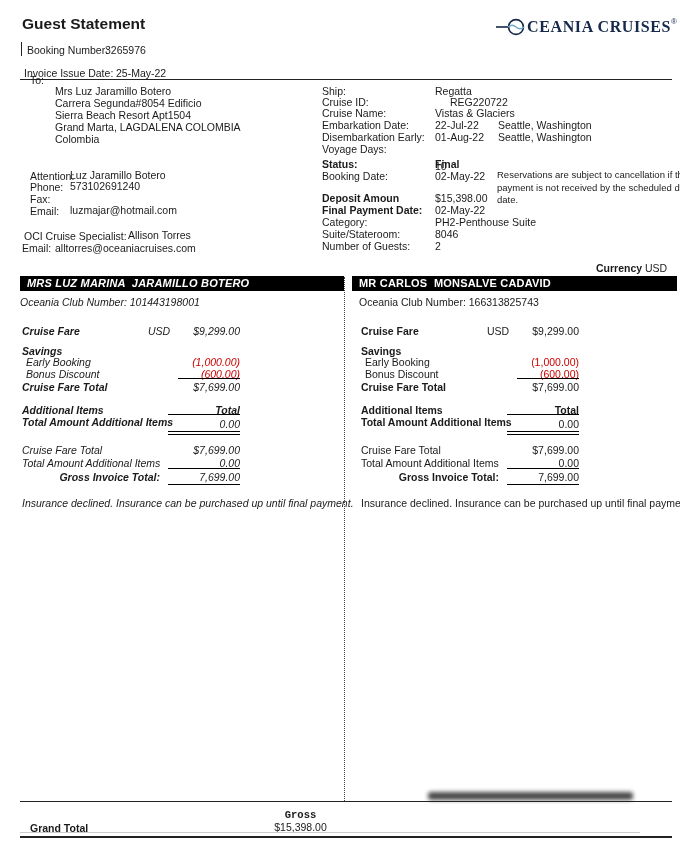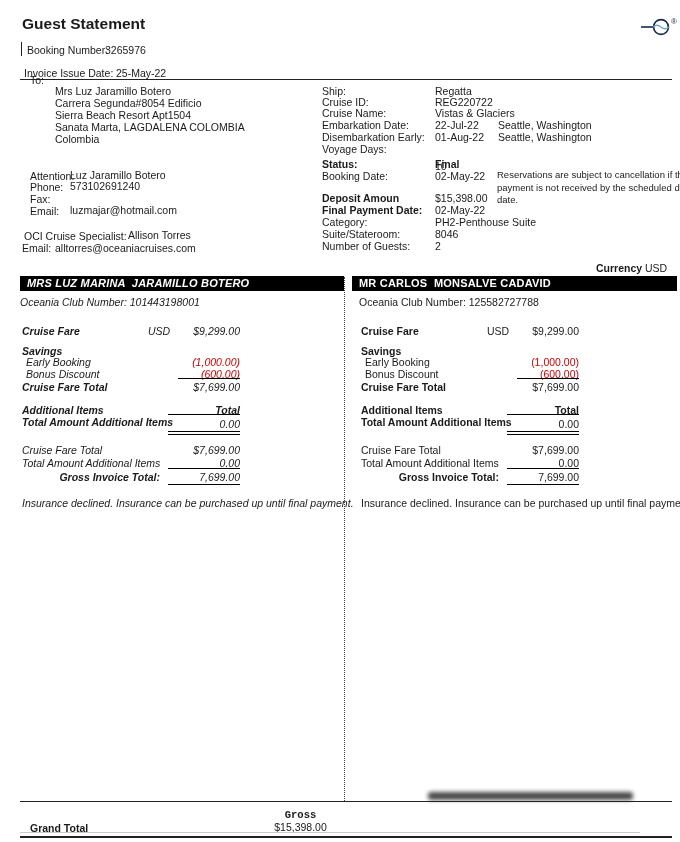--- a/index.html
+++ b/index.html
@@ -38,45 +38,46 @@
 <div class="page">
 
   <div class="title">Guest Statement</div>
 
   <div class="logo">
     <svg width="30" height="22" viewBox="0 0 30 22">
       <line x1="0" y1="11" x2="12" y2="11" stroke="#16294a" stroke-width="1.6"></line>
       <circle cx="20" cy="11" r="7.4" fill="none" stroke="#16294a" stroke-width="1.7"></circle>
       <path d="M12 11 Q16 7.5 20 11 T28 11" fill="none" stroke="#6fa8cc" stroke-width="1.4"></path>
     </svg>
+    <span class="logo-text">CEANIA CRUISES</span>
     <span class="logo-reg">®</span>
   </div>
 
   <span class="cursor-tick"></span>
   <div class="abs" style="left:27px;top:44px">Booking Number:</div>
   <div class="abs" style="left:105px;top:44px">3265976</div>
 
   <div class="abs" style="left:24px;top:67px">Invoice Issue Date:</div>
   <div class="abs" style="left:116px;top:67px">25-May-22</div>
 
   <div class="hr" style="top:79px"></div>
 
   <div class="abs" style="left:30px;top:74px">To:</div>
   <div class="abs" style="left:55px;top:85px">
     <div>Mrs Luz Jaramillo Botero</div>
     <div>Carrera Segunda#8054 Edificio</div>
     <div>Sierra Beach Resort Apt1504</div>
-    <div>Sanata Marta, LAGDALENA COLOMBIA</div>
+    <div>Grand Marta, LAGDALENA COLOMBIA</div>
     <div>Colombia</div>
   </div>
 
   <div class="abs" style="left:322px;top:85px">Ship:</div>
   <div class="abs" style="left:435px;top:85px">Regatta</div>
   <div class="abs" style="left:322px;top:96px">Cruise ID:</div>
-  <div class="abs" style="left:435px;top:96px">REG220722</div>
+  <div class="abs" style="left:450px;top:96px">REG220722</div>
   <div class="abs" style="left:322px;top:107px">Cruise Name:</div>
   <div class="abs" style="left:435px;top:107px">Vistas &amp; Glaciers</div>
   <div class="abs" style="left:322px;top:119px">Embarkation Date:</div>
   <div class="abs" style="left:435px;top:119px">22-Jul-22</div>
   <div class="abs" style="left:498px;top:119px">Seattle, Washington</div>
   <div class="abs" style="left:322px;top:131px">Disembarkation Early:</div>
   <div class="abs" style="left:435px;top:131px">01-Aug-22</div>
   <div class="abs" style="left:498px;top:131px">Seattle, Washington</div>
   <div class="abs" style="left:322px;top:143px">Voyage Days:</div>
   <div class="abs" style="left:435px;top:160px">10</div>
@@ -171,21 +172,21 @@
       </div>
       <div class="ln" style="top:164px;"></div>
       <div class="fr" style="top:177px;">Insurance declined. Insurance can be purchased up until final payment.</div>
     </div>
   </div>
 
   <div class="panel panel-right" style="left:352px;">
     <div class="gbar pre" style="width:318px;">MR CARLOS  MONSALVE CADAVID</div>
     <div class="club" style="margin-left:7px;">
       <span>Oceania Club Number:</span>
-      <span>125582727788</span>
+      <span>166313825743</span>
     </div>
     <div class="fare">
       <div class="fr" style="top:5px;">
         <span class="b">Cruise Fare</span>
         <span class="abs" style="left:126px;">USD</span>
         <span class="amt">$9,299.00</span>
       </div>
       <div class="fr b" style="top:25px;">Savings</div>
       <div class="fr" style="top:36px;">
         <span class="ind">Early Booking</span>

